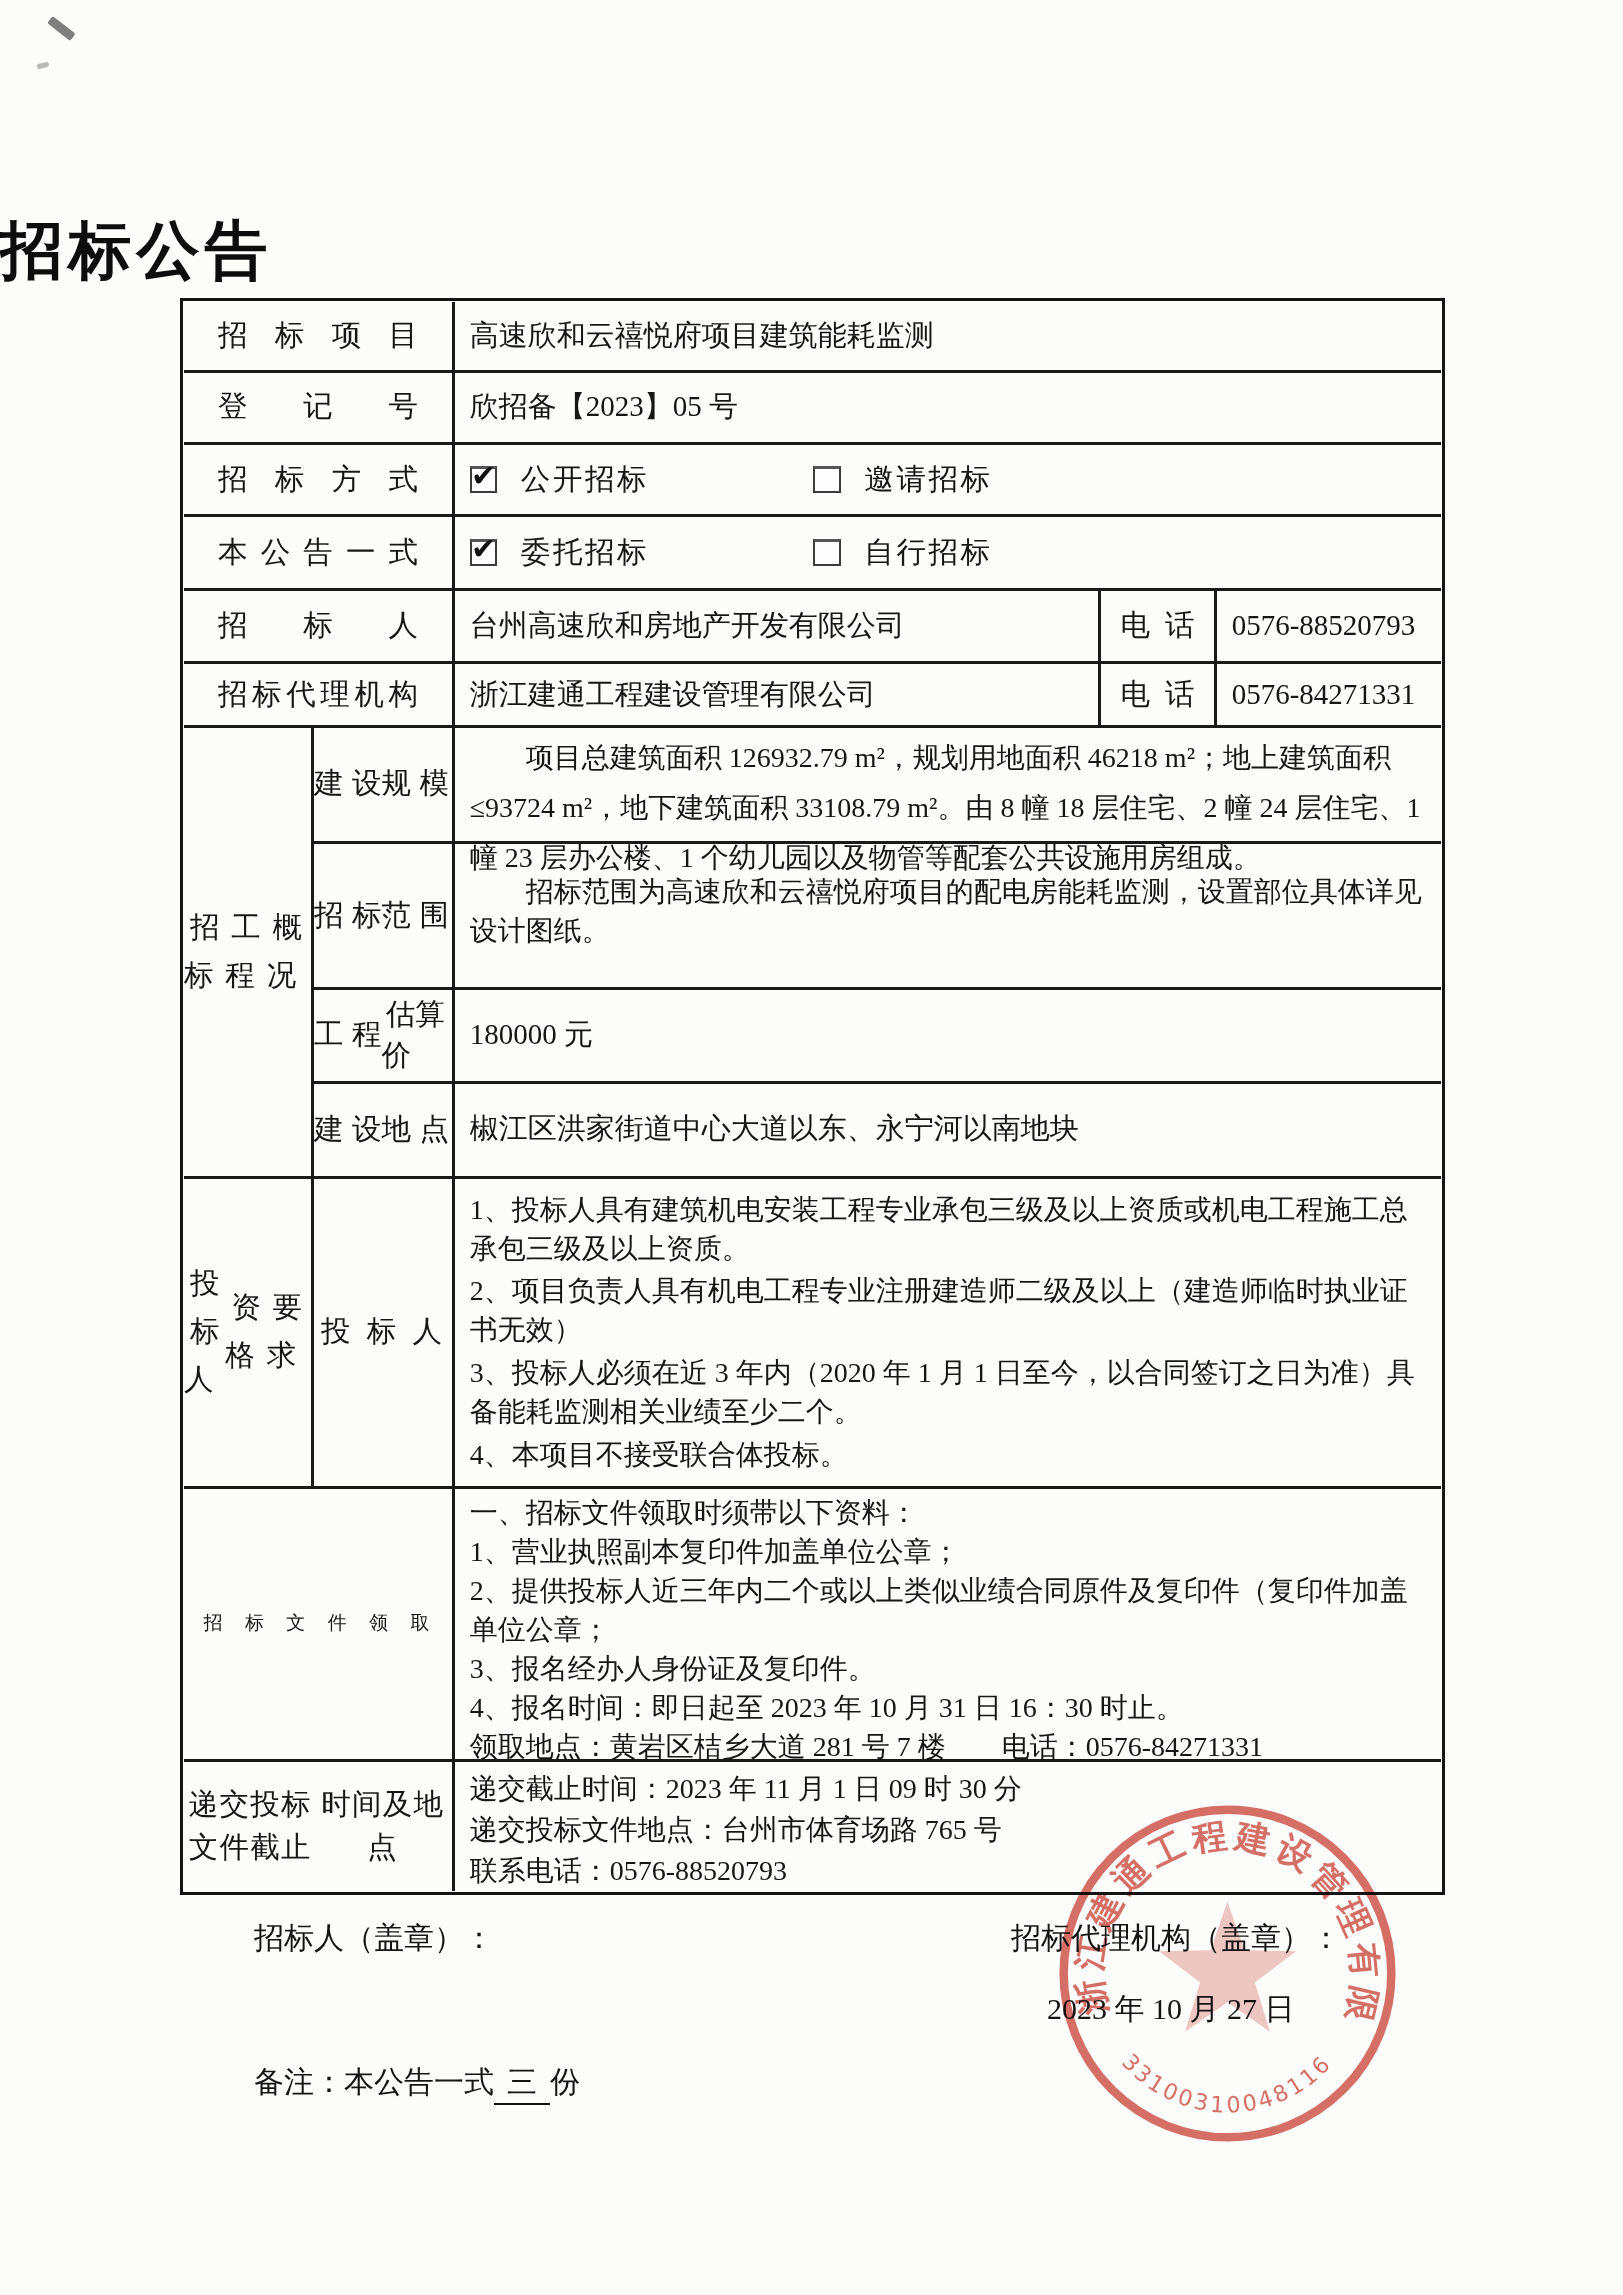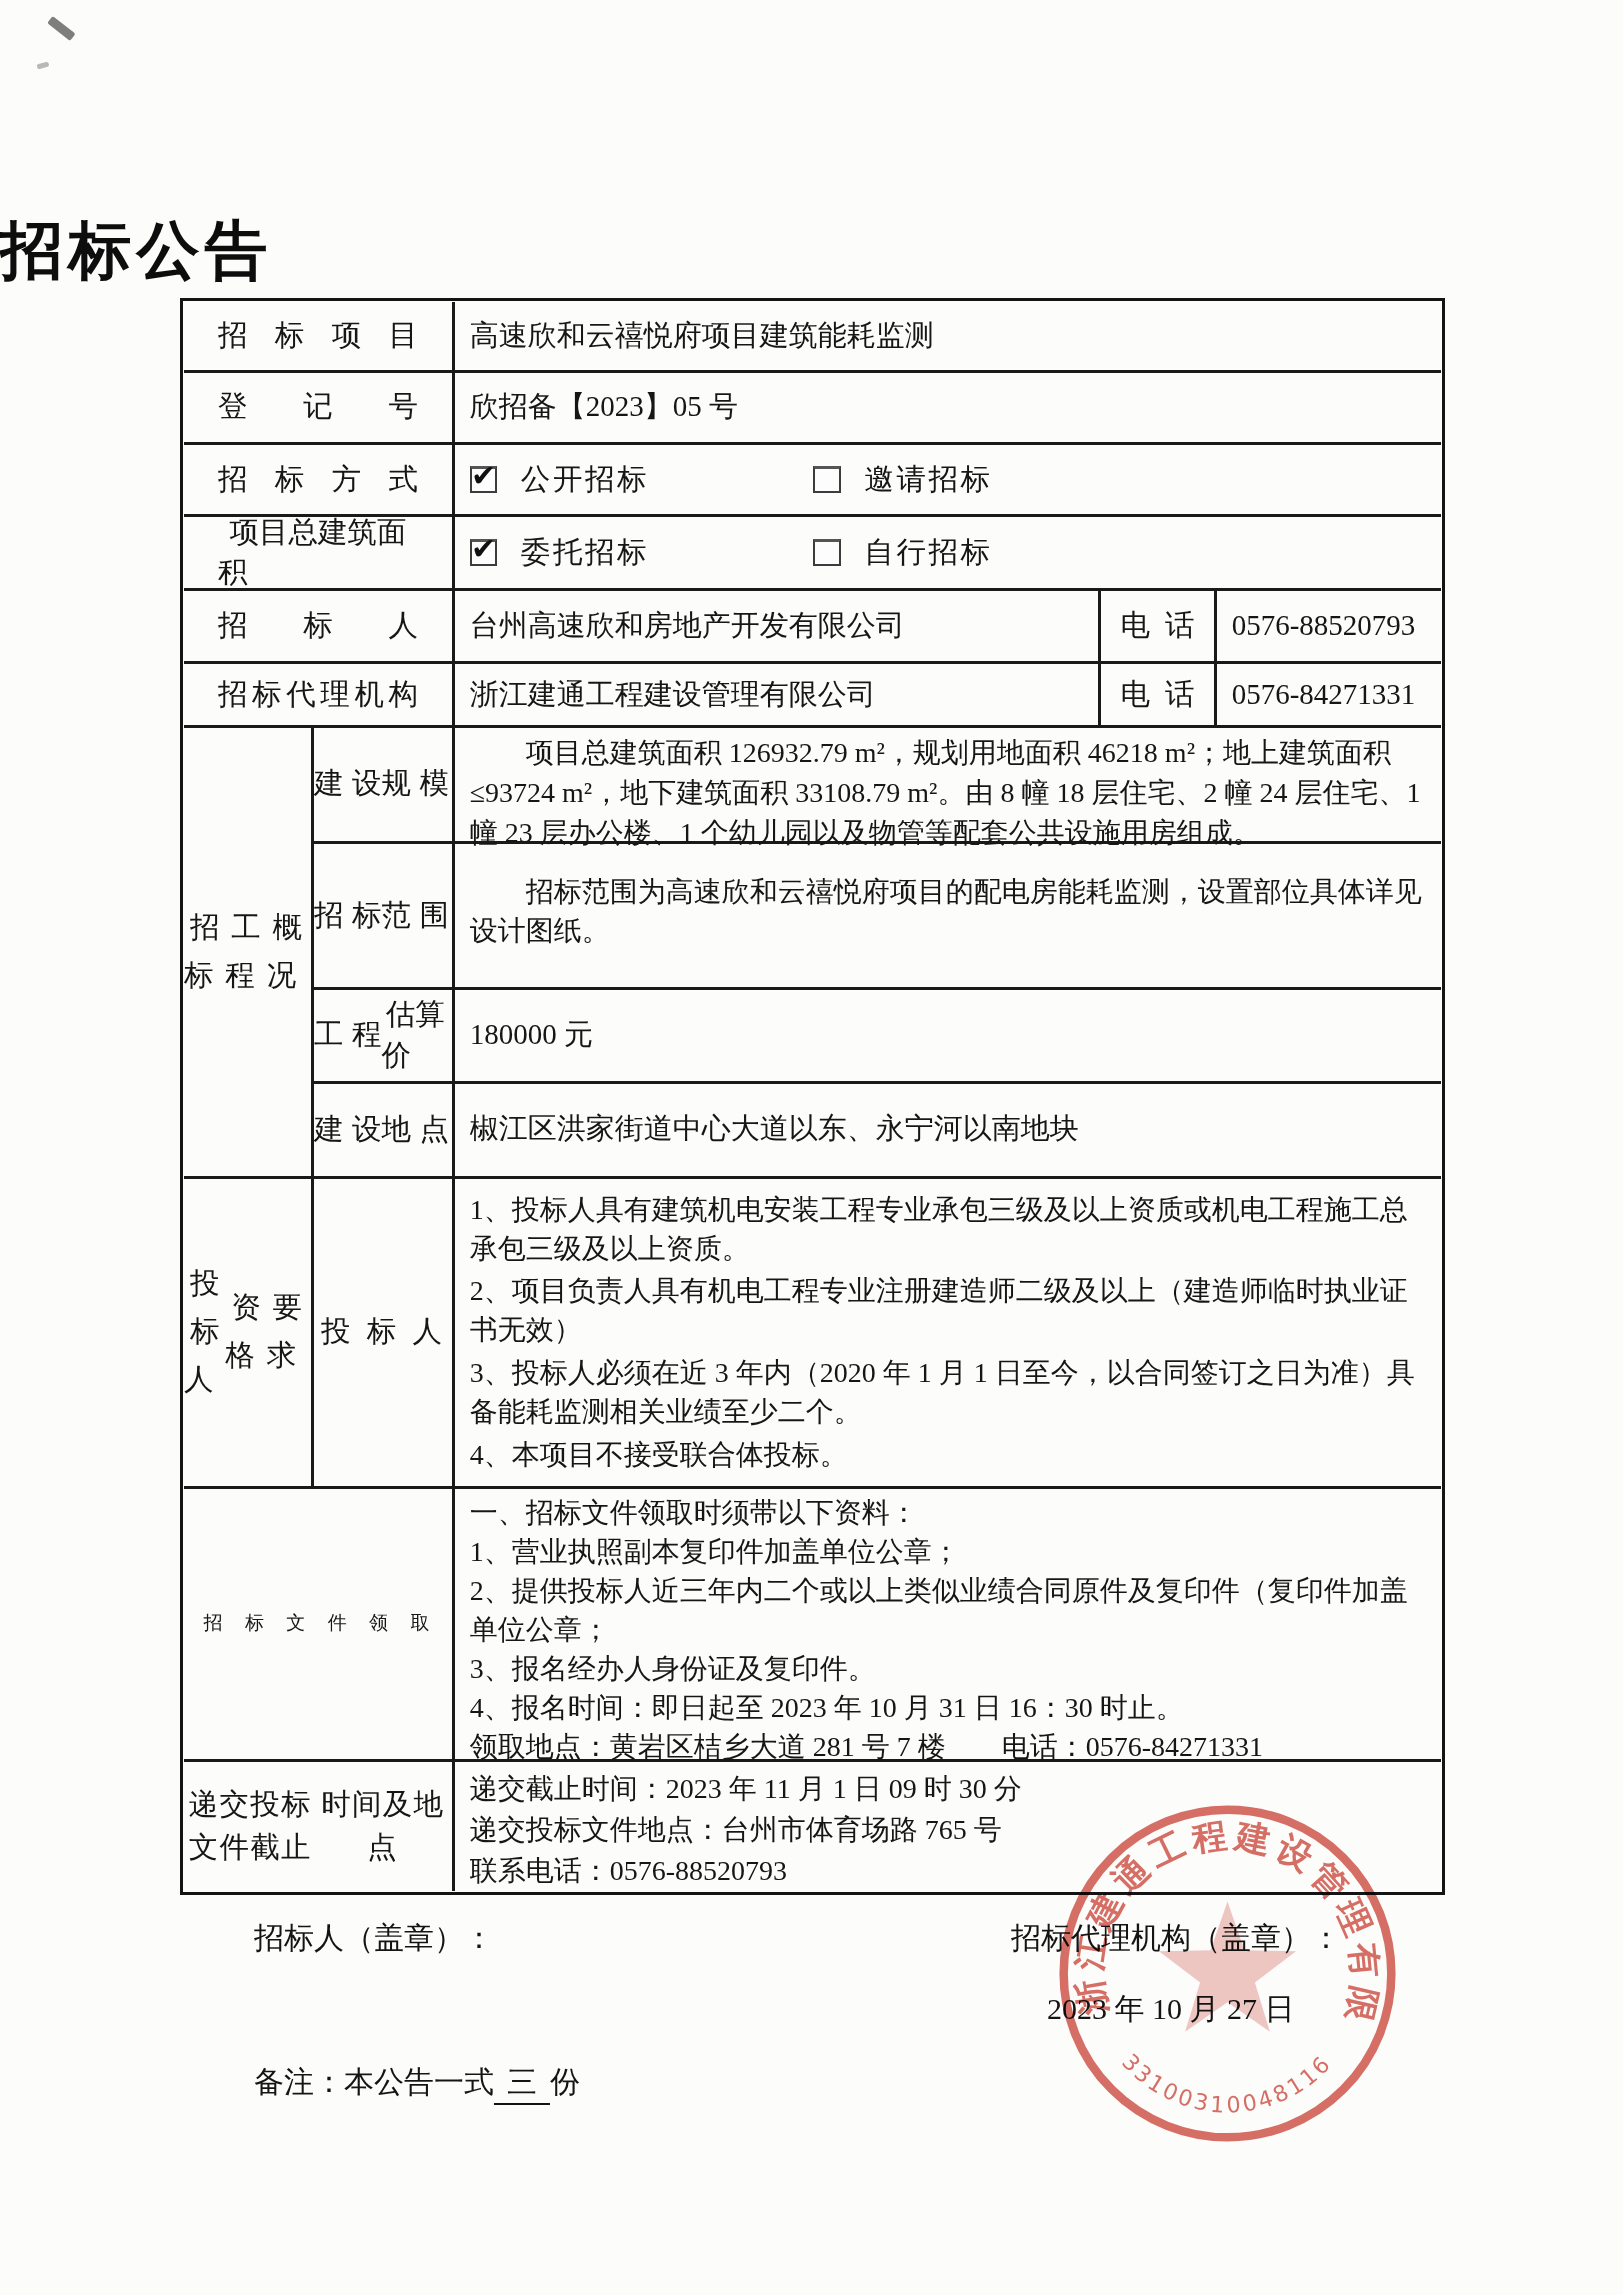--- a/index.html
+++ b/index.html
@@ -32,21 +32,21 @@
   .optrow{padding-left:15.7px;font-size:29.5px;}
   .cbx{width:27.5px;height:27.5px;box-sizing:border-box;border:2.6px solid #3c3c3c;
     border-top:3.3px solid #555;background:#fdfdfd;display:inline-flex;align-items:center;justify-content:center;
     font-family:"DejaVu Sans",sans-serif;font-size:30px;font-weight:700;color:#101010;flex:0 0 auto;}
   .cbx span{margin-top:-9.2px;}
   .optlabel{margin-left:23.6px;letter-spacing:2.6px;}
   .gap2{margin-left:164px;}
   
   .par p{margin:0;line-height:39px;}
   .indent2{text-indent:2em;}
-  .scale-par p{line-height:40px;}
+  .scale-par p{line-height:50px;}
   .pickup-par p{line-height:39px;}
   .sub-par p{line-height:41px;}
   
   .foot{position:absolute;font-size:30px;color:#141414;}
   .note-underline{display:inline-block;border-bottom:2.6px solid #141414;padding:0 13px;}
   
   .stamp{position:absolute;left:1044px;top:1790px;width:367px;height:367px;opacity:.8;mix-blend-mode:multiply;}
 </style>
 </head>
 <body>
@@ -96,21 +96,21 @@
         <span>✔</span>
       </span>
     <span class="optlabel">公开招标</span>
     <span class="cbx gap2">
         <span></span>
       </span>
     <span class="optlabel">邀请招标</span>
   </div>
 
   <div class="cell lblcell" style="left:184px;top:517px;width:268px;height:71px;">
-    <div class="just">项目总建筑面积</div>
+    <div class="just">本公告一式</div>
   </div>
   <div class="cell optrow" style="left:454px;top:517px;width:987px;height:71px;">
     <span class="cbx">
         <span>✔</span>
       </span>
     <span class="optlabel">委托招标</span>
     <span class="cbx gap2">
         <span></span>
       </span>
     <span class="optlabel">自行招标</span>

